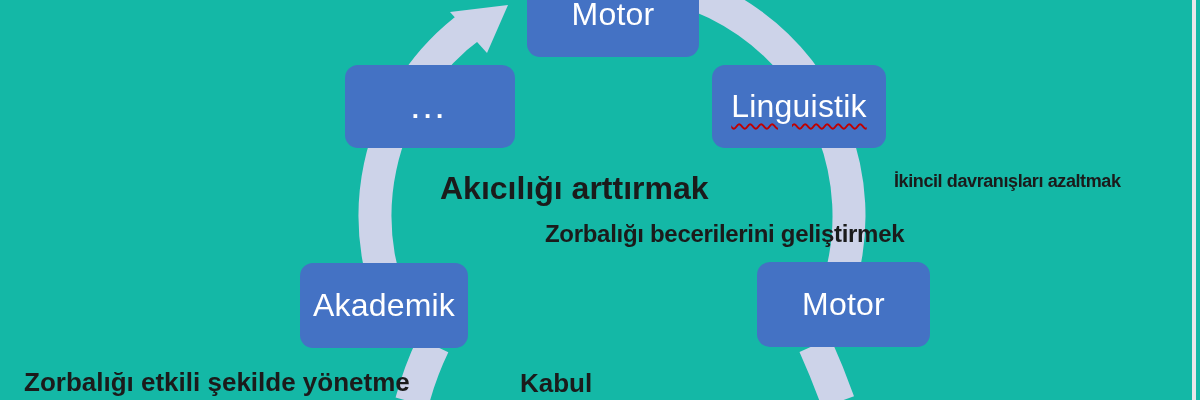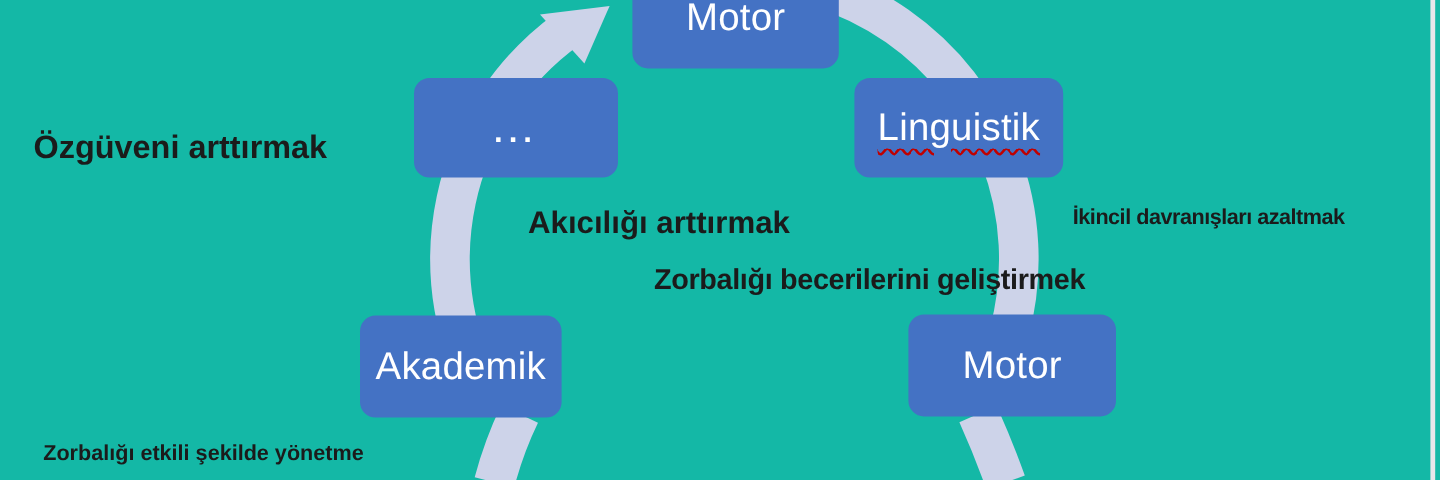--- a/index.html
+++ b/index.html
@@ -30,24 +30,24 @@
   .node-ellipsis .lbl{font-size:26px;font-weight:700;letter-spacing:5px;transform:translateY(3px);}
   .node-linguistik{left:712px;top:65px;width:174px;height:83px;justify-content:center;}
   .node-linguistik .lbl{text-decoration-line:underline;text-decoration-style:wavy;
     text-decoration-color:var(--underline);text-decoration-thickness:2px;text-underline-offset:6px;}
   .node-akademik{left:300px;top:263px;width:168px;height:85px;}
   .node-sosyal{left:757px;top:262px;width:173px;height:85px;}
 
   
   .note{position:absolute;z-index:3;color:var(--annotation-text);font-weight:700;white-space:nowrap;}
   .note-ozguveni{left:28px;top:108px;font-size:27px;}
-  .note-akicilik{left:440px;top:170px;font-size:26px;}
+  .note-akicilik{left:440px;top:170px;font-size:32px;}
   .note-ikincil{left:894px;top:171px;font-size:18px;letter-spacing:-0.4px;}
   .note-iletisim{left:545px;top:220px;font-size:24px;letter-spacing:-0.3px;}
-  .note-zorbalik{left:36px;top:367px;font-size:18px;}
+  .note-zorbalik{left:24px;top:367px;font-size:26px;}
   .note-kabul{left:520px;top:368px;font-size:26px;}
 
   .right-edge{position:absolute;z-index:4;left:1192px;top:0;width:4px;height:400px;
     background:var(--edge-line);}
 </style>
 </head>
 <body>
 
 <div class="stage">
 
@@ -77,20 +77,20 @@
   </div>
 
   <div class="node node-akademik">
     <span class="lbl">Akademik</span>
   </div>
 
   <div class="node node-sosyal">
     <span class="lbl">Motor</span>
   </div>
 
-  <div class="note note-ozguveni">Özgüveni arttırmak</div>
   <div class="note note-akicilik">Akıcılığı arttırmak</div>
   <div class="note note-ikincil">İkincil davranışları azaltmak</div>
   <div class="note note-iletisim">Zorbalığı becerilerini geliştirmek</div>
   <div class="note note-zorbalik">Zorbalığı etkili şekilde yönetme</div>
+  <div class="note note-kabul">Kabul</div>
 
   <div class="right-edge"></div>
 </div>
 
 </body></html>

